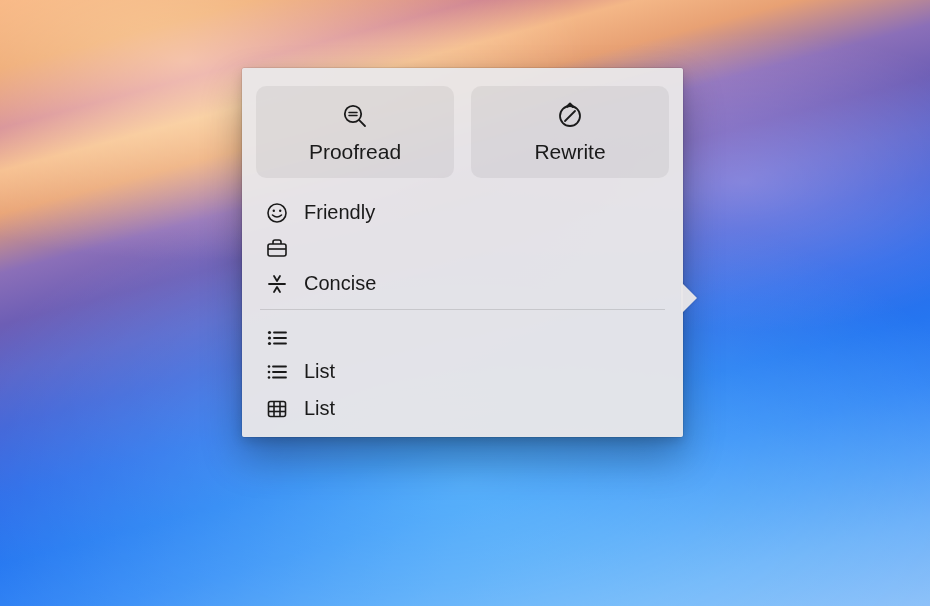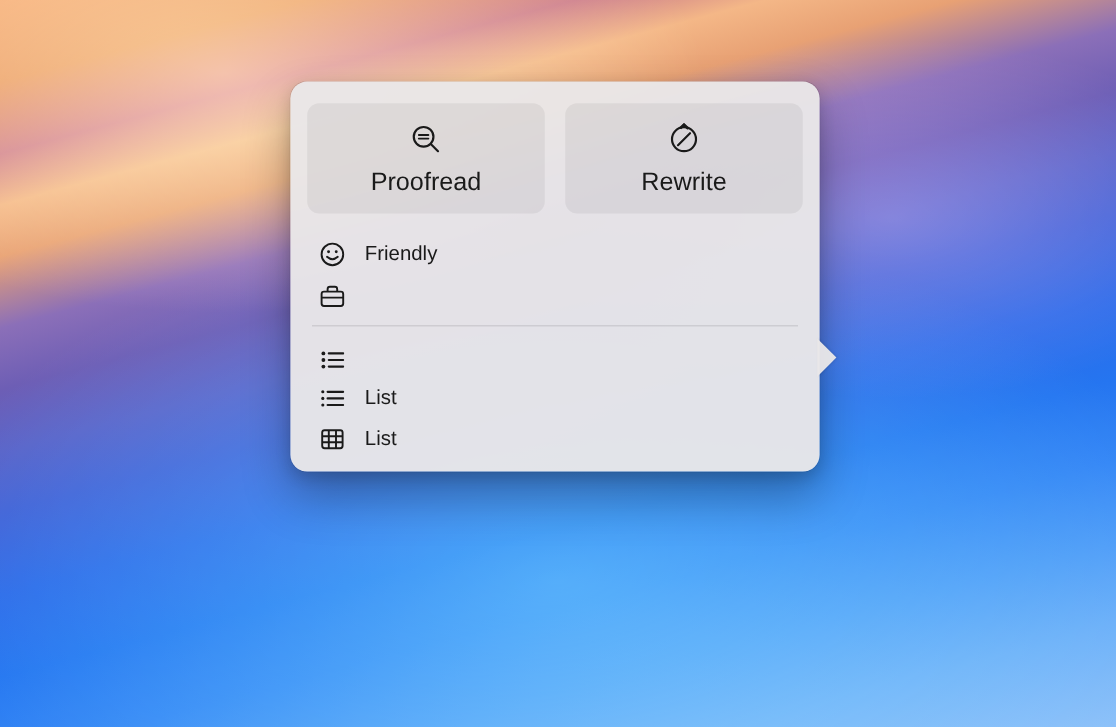--- a/index.html
+++ b/index.html
@@ -49,21 +49,21 @@
         radial-gradient(ellipse 900px 500px at 50% 80%, rgba(77, 154, 247, 0.6) 0%, transparent 60%);
       mix-blend-mode: screen;
     }
     
     .popover {
       position: absolute;
       left: 242px;
       top: 68px;
       width: 441px;
       background: rgba(233, 231, 232, 0.96);
-      border-radius: 14px;
+      border-radius: 2px;
       box-shadow: 
         0 0 0 0.5px rgba(0,0,0,0.15),
         0 20px 40px rgba(0,0,0,0.3),
         0 4px 12px rgba(0,0,0,0.15);
       padding: 14px 10px 10px 10px;
     }
     
     .popover::after {
       content: "";
       position: absolute;
@@ -123,21 +123,21 @@
     }
     
     .option-item .icon-wrap {
       width: 22px;
       display: flex;
       align-items: center;
       justify-content: center;
     }
     
     .option-item .label {
-      font-size: 17px;
+      font-size: 20px;
       font-weight: 400;
       color: #1a1a1a;
     }
     
     .divider {
       height: 1px;
       background: rgba(0, 0, 0, 0.12);
       margin: 7px 8px;
     }
     
@@ -197,20 +197,30 @@
     <div class="option-item">
       <span class="icon-wrap">
         <svg width="22" height="20" viewBox="0 0 22 20" fill="none">
           <rect x="2" y="6" width="18" height="12" rx="2" stroke="#1a1a1a" stroke-width="1.6"></rect>
           <path d="M7 6 V4 Q7 2 9 2 L13 2 Q15 2 15 4 V6" stroke="#1a1a1a" stroke-width="1.6" fill="none"></path>
           <line x1="2" y1="11" x2="20" y2="11" stroke="#1a1a1a" stroke-width="1.6"></line>
         </svg>
       </span>
     </div>
 
+    <div class="option-item">
+      <span class="icon-wrap">
+        <svg width="22" height="20" viewBox="0 0 22 20" fill="none">
+          <line x1="3" y1="10" x2="19" y2="10" stroke="#1a1a1a" stroke-width="1.8" stroke-linecap="round"></line>
+          <path d="M8 2 L11 7 L14 2" stroke="#1a1a1a" stroke-width="1.8" stroke-linecap="round" stroke-linejoin="round" fill="none"></path>
+          <path d="M8 18 L11 13 L14 18" stroke="#1a1a1a" stroke-width="1.8" stroke-linecap="round" stroke-linejoin="round" fill="none"></path>
+        </svg>
+      </span>
+      <span class="label">Concise</span>
+    </div>
 
   </div>
 
   <div class="divider"></div>
 
   <div class="options-list">
 
 
     <div class="option-item">
       <span class="icon-wrap">

